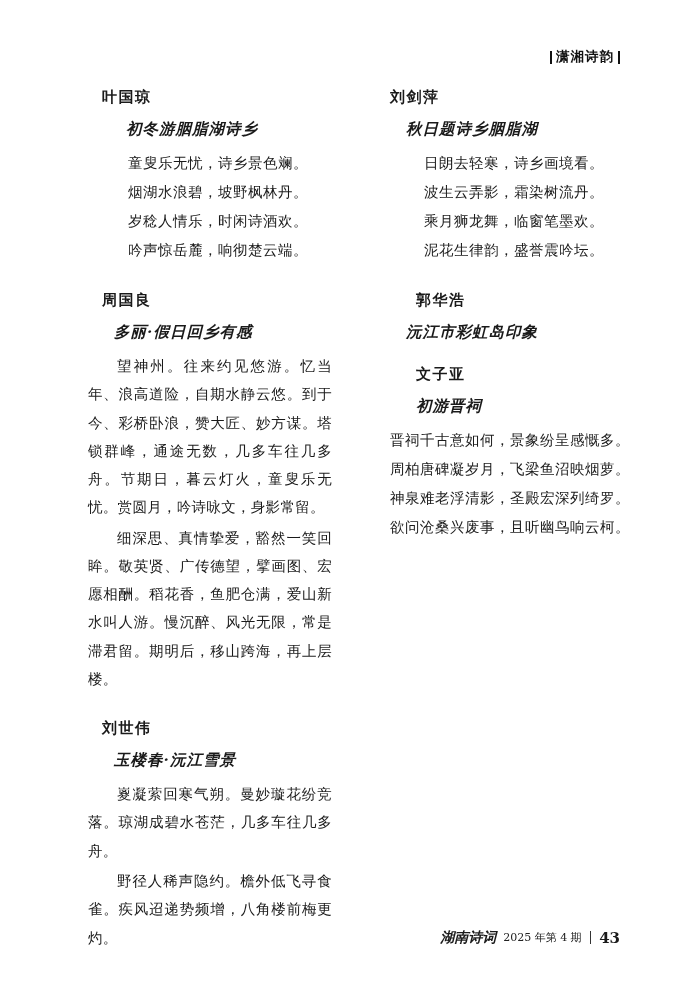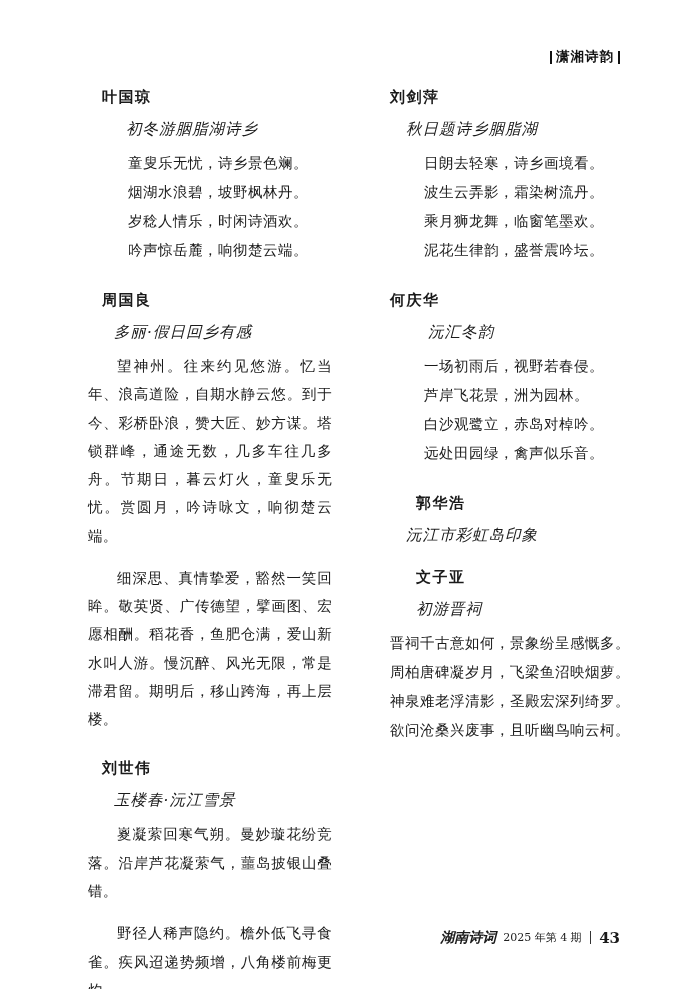--- a/index.html
+++ b/index.html
@@ -65,21 +65,21 @@
     font-weight: bold;
     letter-spacing: 1.5px;
     margin-bottom: 12px;
     padding-left: 14px;
   }
   .author.ind2 { padding-left: 26px; }
   .author.ind0 { padding-left: 0px; }
 
   .title {
     font-size: 15.5px;
-    font-weight: normal;
+    font-weight: bold;
     letter-spacing: 1px;
     margin-bottom: 9px;
     padding-left: 38px;
     font-family: "DejaVu Serif", "Liberation Serif", serif;
     font-style: italic;
   }
   .title.ind-small { padding-left: 26px; }
   .title.ind-none  { padding-left: 16px; }
 
   .verse {
@@ -97,21 +97,21 @@
     font-size: 14.5px;
     line-height: 1.95;
     letter-spacing: 0.3px;
     text-align: justify;
     text-justify: inter-character;
   }
   .prose p {
     margin: 0 0 0 0;
     text-indent: 2em;
   }
-  .prose p + p { margin-top: 14px; }
+  .prose p + p { margin-top: 2px; }
 
   
   .footer {
     position: absolute;
     right: 56px;
     bottom: 42px;
     display: flex;
     align-items: center;
     gap: 7px;
     font-size: 12.5px;
@@ -163,59 +163,49 @@
           <span class="ln">烟湖水浪碧，坡野枫林丹。</span>
           <span class="ln">岁稔人情乐，时闲诗酒欢。</span>
           <span class="ln">吟声惊岳麓，响彻楚云端。</span>
         </div>
       </div>
 
       <div class="entry">
         <div class="author">周国良</div>
         <div class="title ind-small">多丽·假日回乡有感</div>
         <div class="prose">
-          <p>望神州。往来约见悠游。忆当年、浪高道险，自期水静云悠。到于今、彩桥卧浪，赞大匠、妙方谋。塔锁群峰，通途无数，几多车往几多舟。节期日，暮云灯火，童叟乐无忧。赏圆月，吟诗咏文，响彻楚云端。</p>
+          <p>望神州。往来约见悠游。忆当年、浪高道险，自期水静云悠。到于今、彩桥卧浪，赞大匠、妙方谋。塔锁群峰，通途无数，几多车往几多舟。节期日，暮云灯火，童叟乐无忧。赏圆月，吟诗咏文，身影常留。</p>
           <p>细深思、真情挚爱，豁然一笑回眸。敬英贤、广传德望，擘画图、宏愿相酬。稻花香，鱼肥仓满，爱山新水叫人游。慢沉醉、风光无限，常是滞君留。期明后，移山跨海，再上层楼。</p>
         </div>
       </div>
 
       <div class="entry">
         <div class="author">刘世伟</div>
         <div class="title ind-small">玉楼春·沅江雪景</div>
         <div class="prose">
-          <p>嵏凝萦回寒气朔。曼妙璇花纷竞落。沿岸芦花凝萦气，蘁岛披银山叠错。</p>
+          <p>嵏凝萦回寒气朔。曼妙璇花纷竞落。琼湖成碧水苍茫，几多车往几多舟。</p>
           <p>野径人稀声隐约。檐外低飞寻食雀。疾风迢递势频增，八角楼前梅更灼。</p>
         </div>
       </div>
 
     </div>
 
     <div class="col right">
 
       <div class="entry">
         <div class="author ind0">刘剑萍</div>
         <div class="title ind-none">秋日题诗乡胭脂湖</div>
         <div class="verse center">
           <span class="ln">日朗去轻寒，诗乡画境看。</span>
           <span class="ln">波生云弄影，霜染树流丹。</span>
           <span class="ln">乘月狮龙舞，临窗笔墨欢。</span>
           <span class="ln">泥花生律韵，盛誉震吟坛。</span>
         </div>
       </div>
 
-      <div class="entry">
-        <div class="author ind0">何庆华</div>
-        <div class="title">沅汇冬韵</div>
-        <div class="verse center">
-          <span class="ln">一场初雨后，视野若春侵。</span>
-          <span class="ln">芦岸飞花景，洲为园林。</span>
-          <span class="ln">白沙观鹭立，赤岛对棹吟。</span>
-          <span class="ln">远处田园绿，禽声似乐音。</span>
-        </div>
-      </div>
 
       <div class="entry tight">
         <div class="author ind2">郭华浩</div>
         <div class="title ind-none">沅江市彩虹岛印象</div>
       </div>
 
       <div class="entry">
         <div class="author ind2">文子亚</div>
         <div class="title ind-small">初游晋祠</div>
         <div class="verse">

